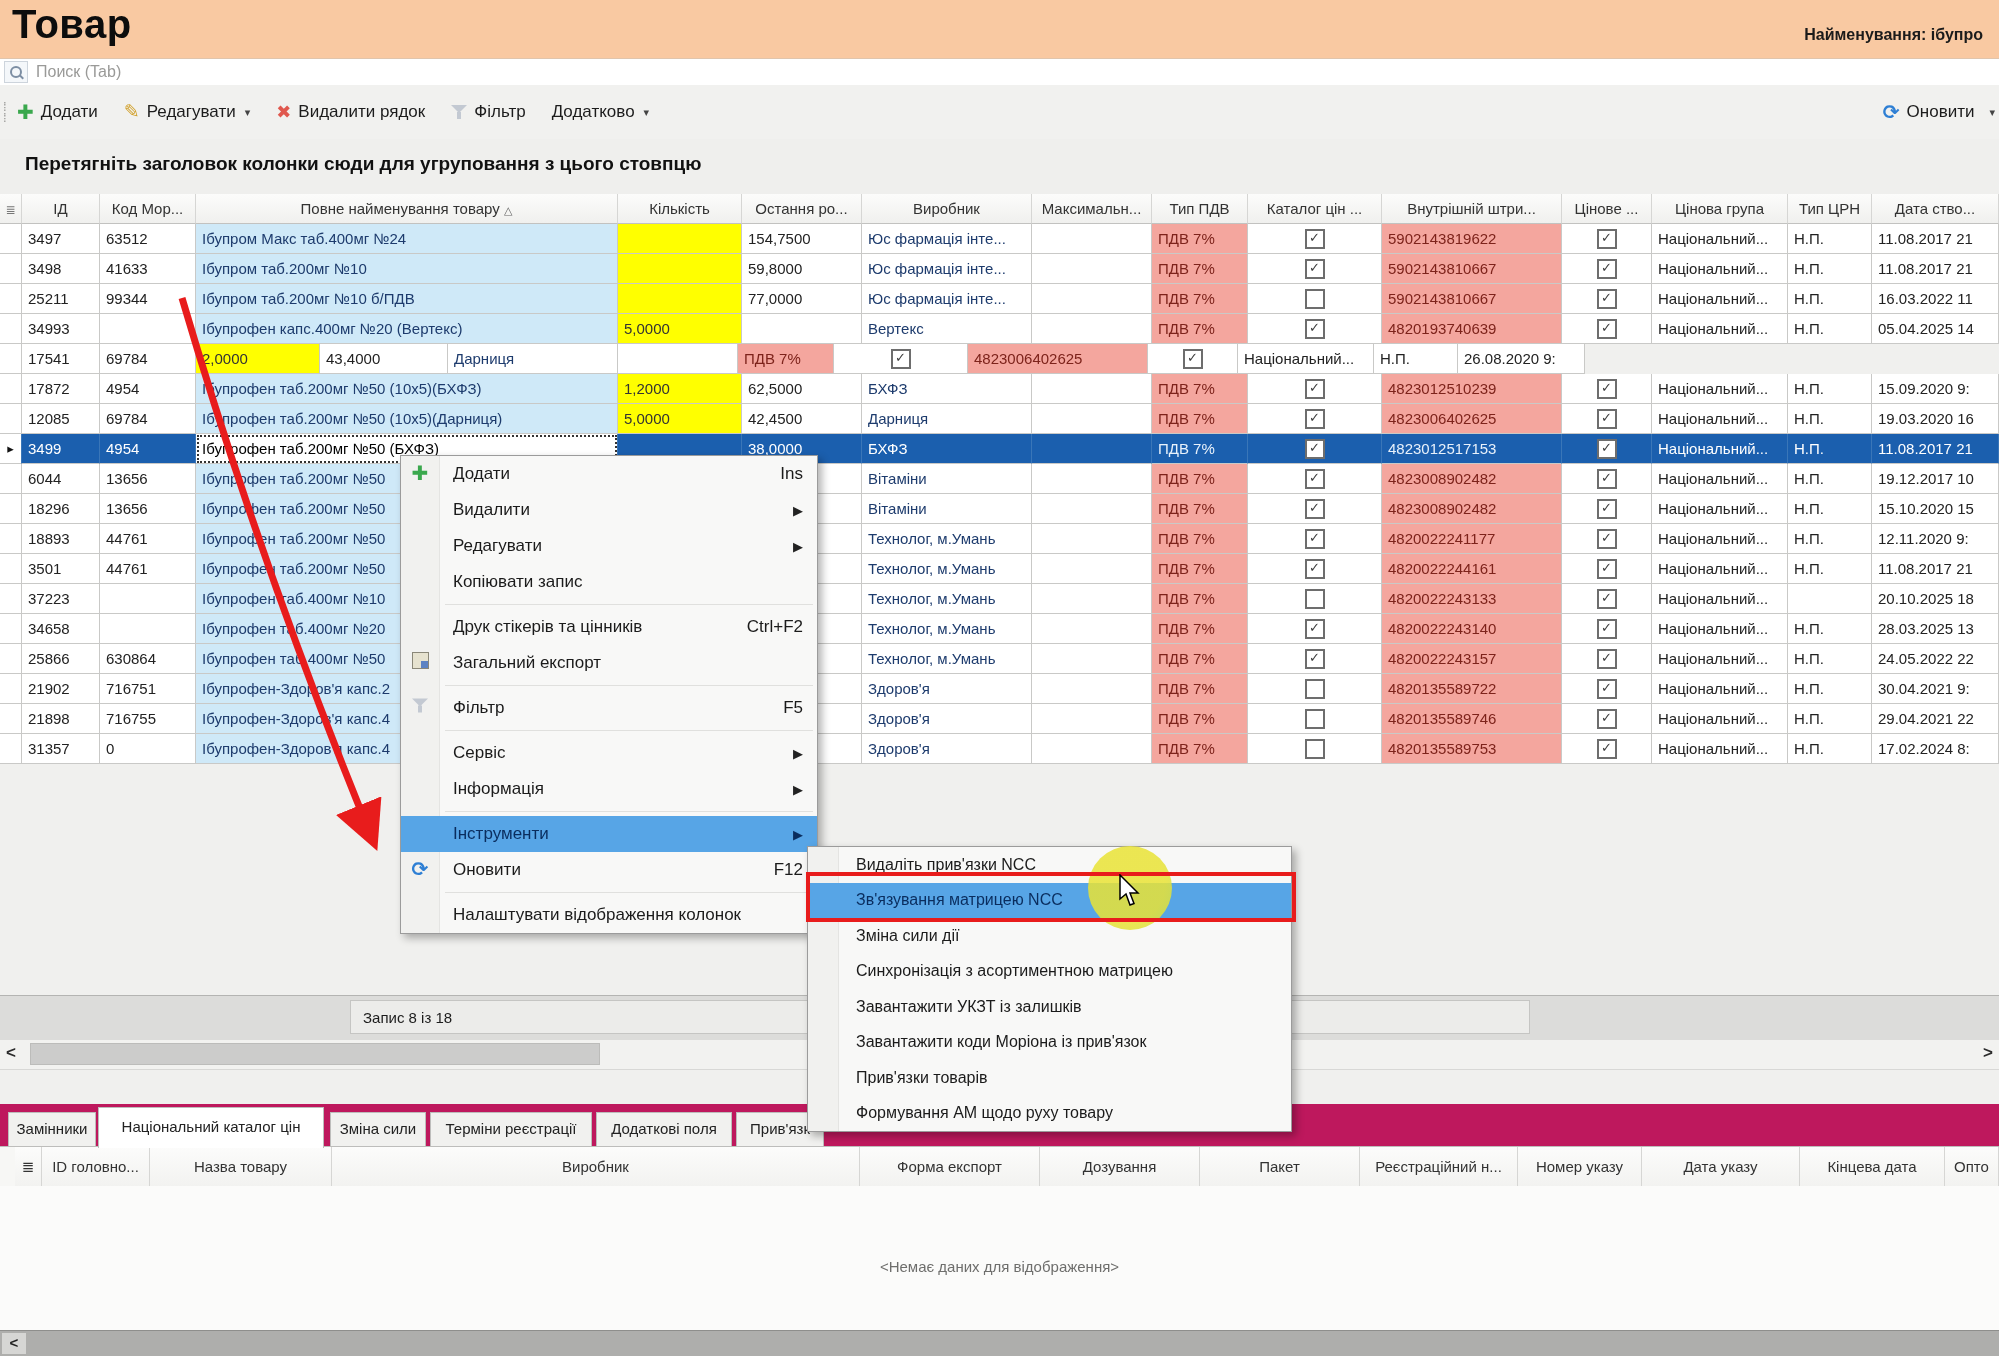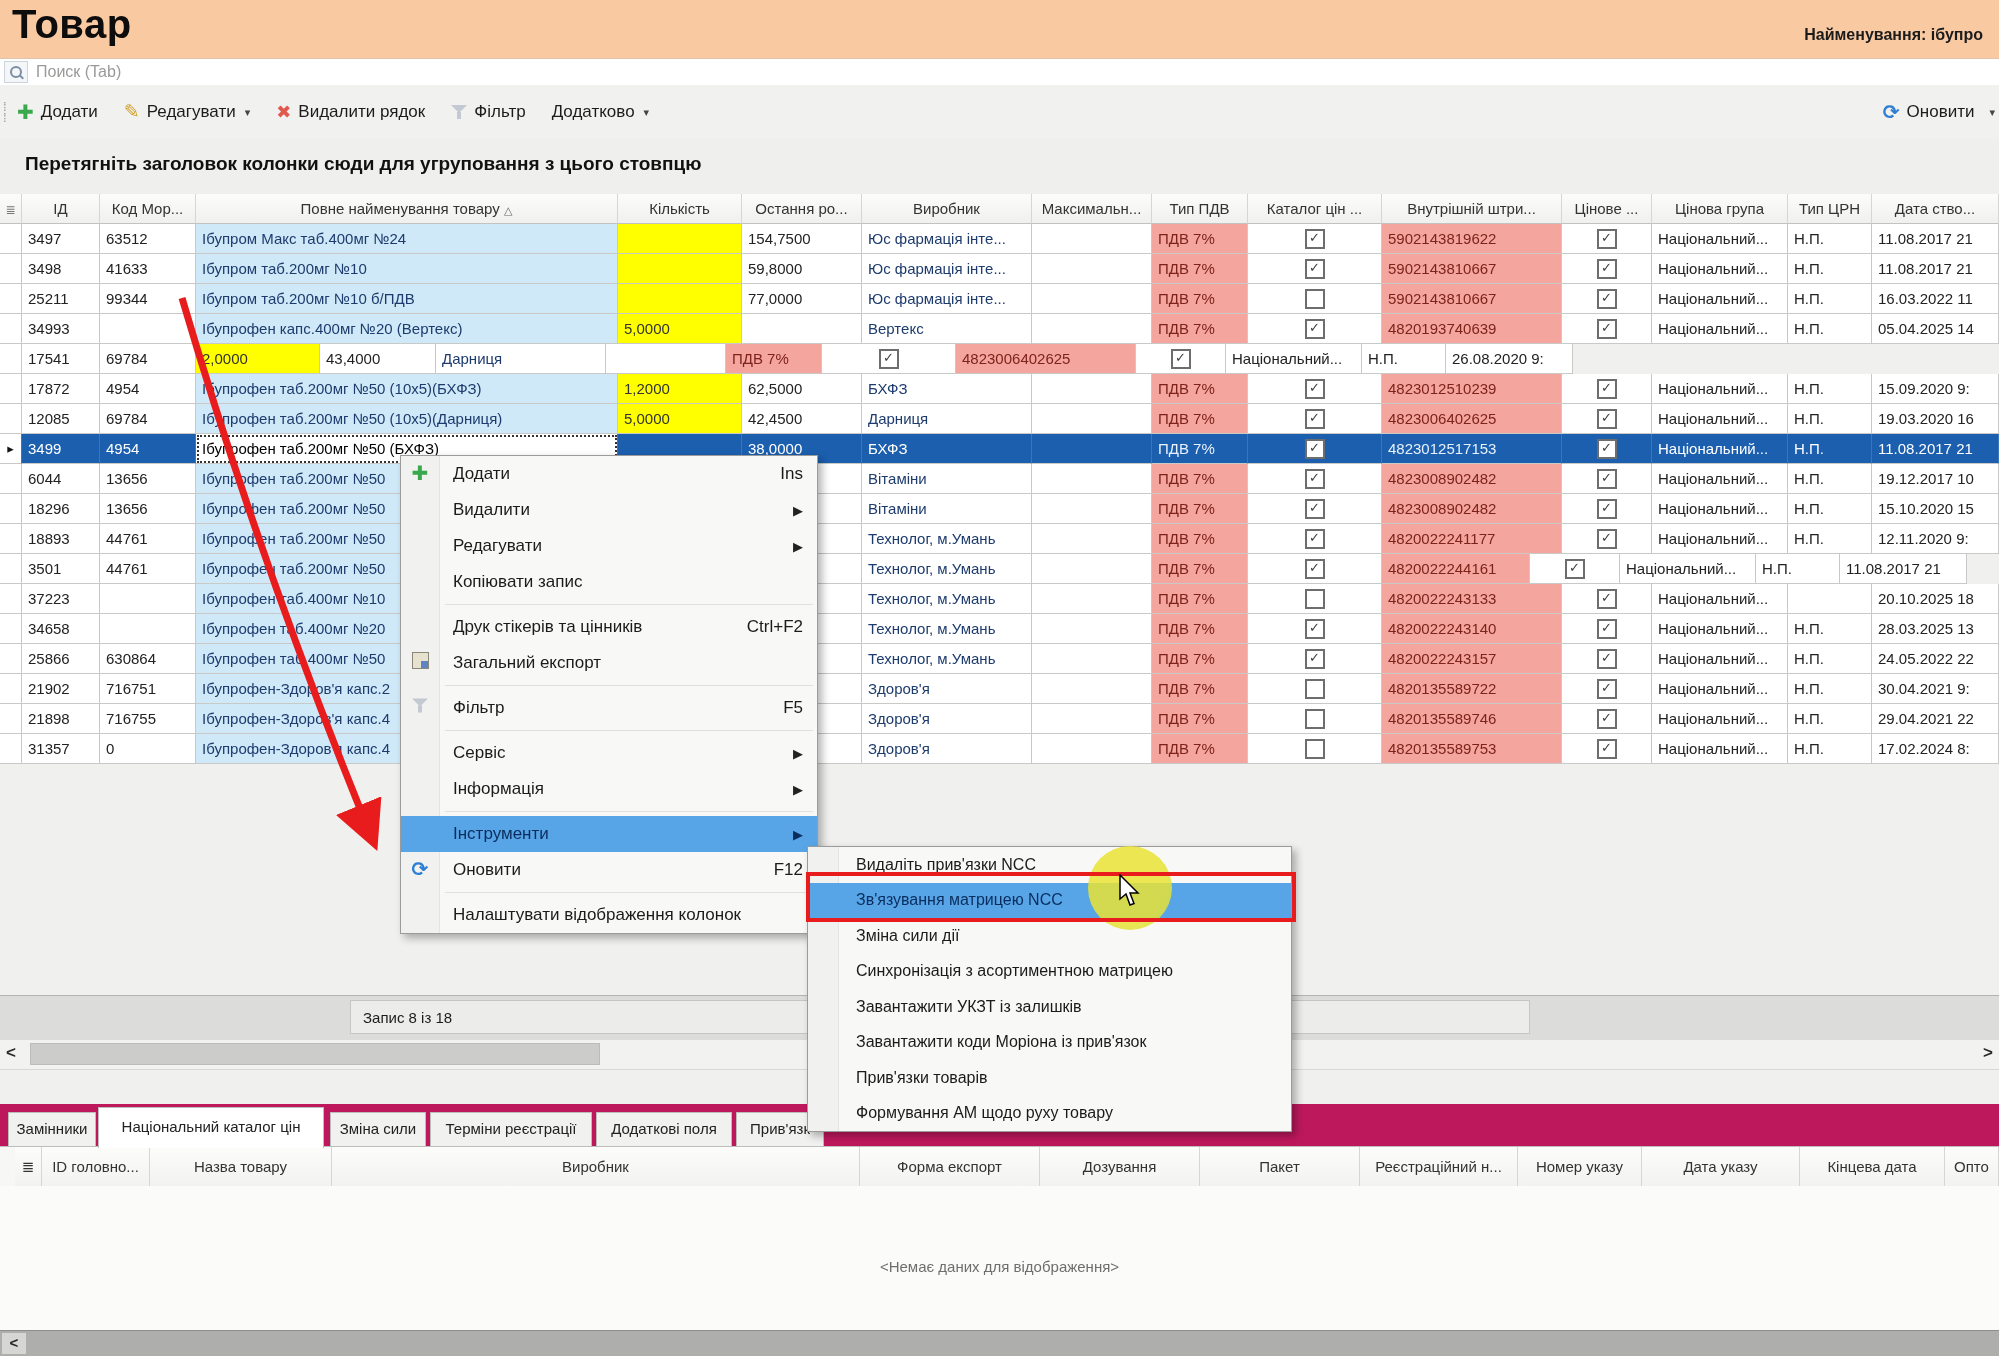--- a/index.html
+++ b/index.html
@@ -242,21 +242,21 @@
         <div class="gc k-price" style="width:90px"><span class="cb on">✓</span></div>
         <div class="gc k-pgroup" style="width:136px">Національний...</div>
         <div class="gc k-crn" style="width:84px">Н.П.</div>
         <div class="gc k-date" style="width:127px">05.04.2025 14</div>
       </div>
       <div class="grow drow">
         <div class="gc k-ind" style="width:22px"></div>
         <div class="gc k-id" style="width:78px">17541</div>
         <div class="gc k-code" style="width:96px">69784</div>
         <div class="gc k-qty" style="width:124px">2,0000</div>
-        <div class="gc k-last" style="width:116px">43,4000</div>
+        <div class="gc k-last" style="width:128px">43,4000</div>
         <div class="gc k-manuf" style="width:170px">Дарниця</div>
         <div class="gc k-max" style="width:120px"></div>
         <div class="gc k-vat" style="width:96px">ПДВ 7%</div>
         <div class="gc k-catalog" style="width:134px"><span class="cb on">✓</span></div>
         <div class="gc k-barcode" style="width:180px">4823006402625</div>
         <div class="gc k-price" style="width:90px"><span class="cb on">✓</span></div>
         <div class="gc k-pgroup" style="width:136px">Національний...</div>
         <div class="gc k-crn" style="width:84px">Н.П.</div>
         <div class="gc k-date" style="width:127px">26.08.2020 9:</div>
       </div>
@@ -366,21 +366,21 @@
         <div class="gc k-ind" style="width:22px"></div>
         <div class="gc k-id" style="width:78px">3501</div>
         <div class="gc k-code" style="width:96px">44761</div>
         <div class="gc k-name" style="width:422px">Ібупрофен таб.200мг №50</div>
         <div class="gc k-qty" style="width:124px"></div>
         <div class="gc k-last" style="width:120px"></div>
         <div class="gc k-manuf" style="width:170px">Технолог, м.Умань</div>
         <div class="gc k-max" style="width:120px"></div>
         <div class="gc k-vat" style="width:96px">ПДВ 7%</div>
         <div class="gc k-catalog" style="width:134px"><span class="cb on">✓</span></div>
-        <div class="gc k-barcode" style="width:148px">4820022244161</div>
+        <div class="gc k-barcode" style="width:180px">4820022244161</div>
         <div class="gc k-price" style="width:90px"><span class="cb on">✓</span></div>
         <div class="gc k-pgroup" style="width:136px">Національний...</div>
         <div class="gc k-crn" style="width:84px">Н.П.</div>
         <div class="gc k-date" style="width:127px">11.08.2017 21</div>
       </div>
       <div class="grow drow">
         <div class="gc k-ind" style="width:22px"></div>
         <div class="gc k-id" style="width:78px">37223</div>
         <div class="gc k-code" style="width:96px"></div>
         <div class="gc k-name" style="width:422px">Ібупрофен таб.400мг №10</div>

